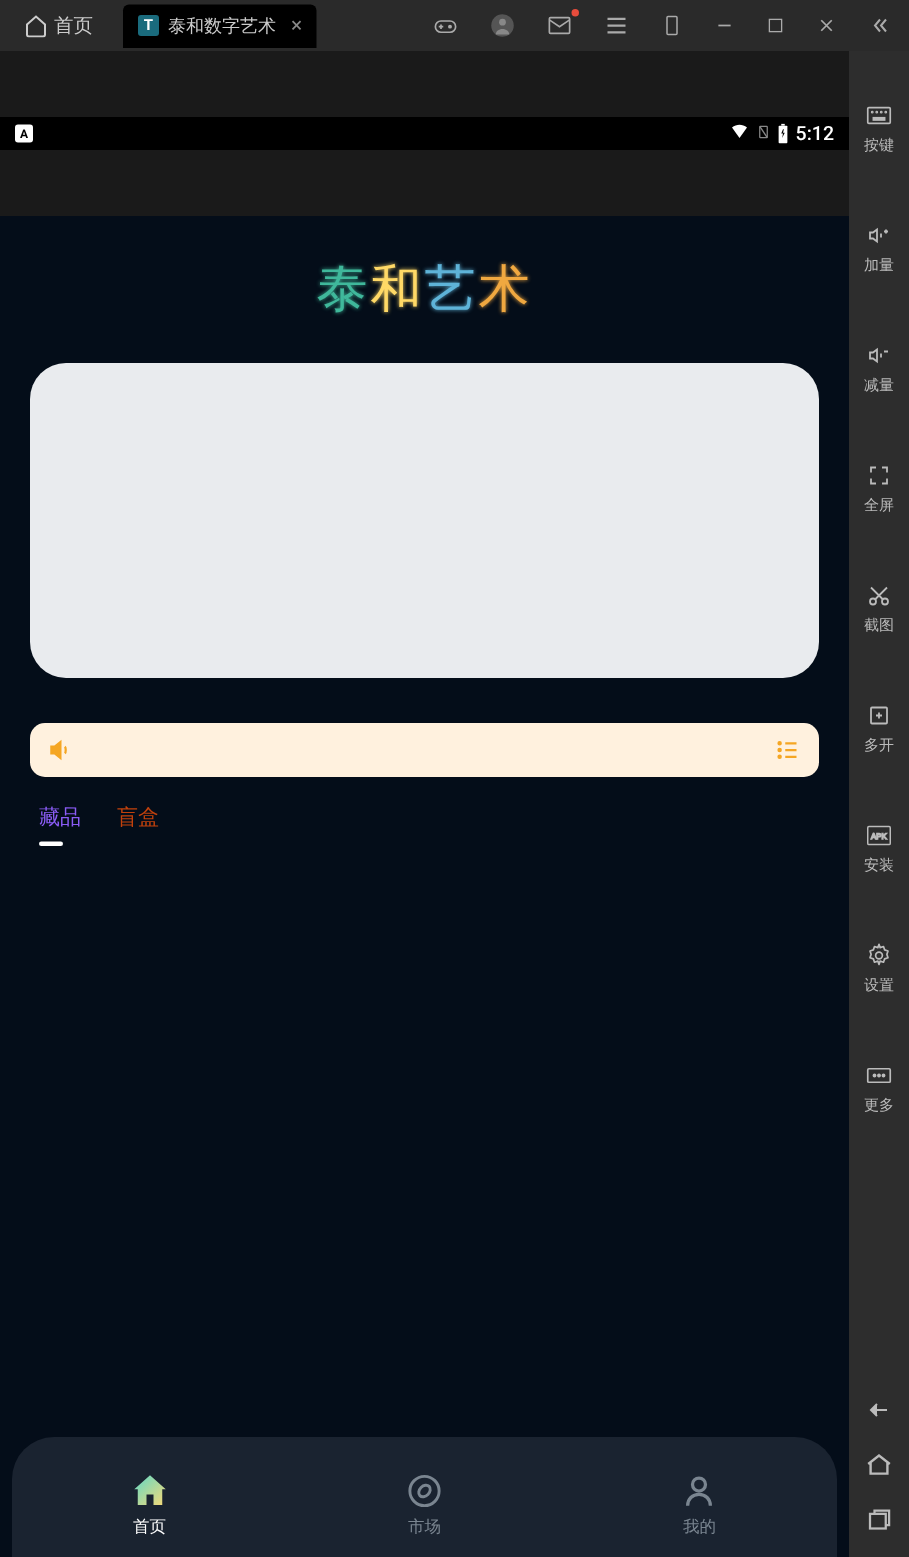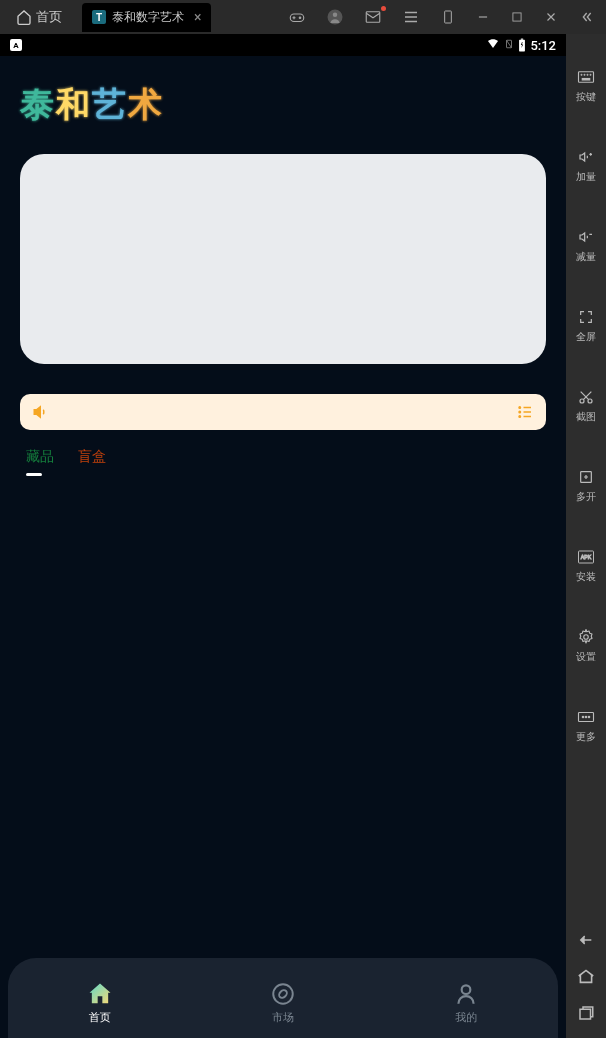--- a/index.html
+++ b/index.html
@@ -13,20 +13,21 @@
       overflow: hidden;
     }
     
     
     .main {
       width: 566px;
       height: 1038px;
       background: #1a1a1a;
       display: flex;
       flex-direction: column;
+      gap: 44px;
     }
     
     
     .browser-bar {
       height: 34px;
       background: #2a2a2a;
       display: flex;
       align-items: center;
       padding: 0 8px;
       gap: 4px;
@@ -119,24 +120,25 @@
     .app-content {
       flex: 1;
       background: #040d19;
       padding: 20px 20px 0 20px;
       position: relative;
       overflow: hidden;
     }
     
     .logo {
       font-size: 34px;
-      font-weight: bold;
+      font-weight: normal;
       margin-bottom: 26px;
       margin-top: 6px;
       letter-spacing: 2px;
+      text-align: center;
     }
     .logo .c1 { color: #3fb89b; text-shadow: 0 0 3px #3fb89b; }
     .logo .c2 { color: #ffd966; text-shadow: 0 0 3px #ffd966; }
     .logo .c3 { color: #5eb3d8; text-shadow: 0 0 3px #5eb3d8; }
     .logo .c4 { color: #f0a840; text-shadow: 0 0 3px #f0a840; }
     
     .banner {
       background: #e9ebee;
       border-radius: 24px;
       height: 210px;
@@ -163,21 +165,21 @@
       font-size: 14px;
       padding: 0 6px;
     }
     .content-tab {
       color: #c2410c;
       cursor: pointer;
       padding-bottom: 8px;
       position: relative;
     }
     .content-tab.active {
-      color: #15803d;
+      color: #8b5cf6;
     }
     .content-tab.active::after {
       content: '';
       position: absolute;
       bottom: -2px;
       left: 0;
       width: 16px;
       height: 3px;
       background: #fff;
       border-radius: 2px;

